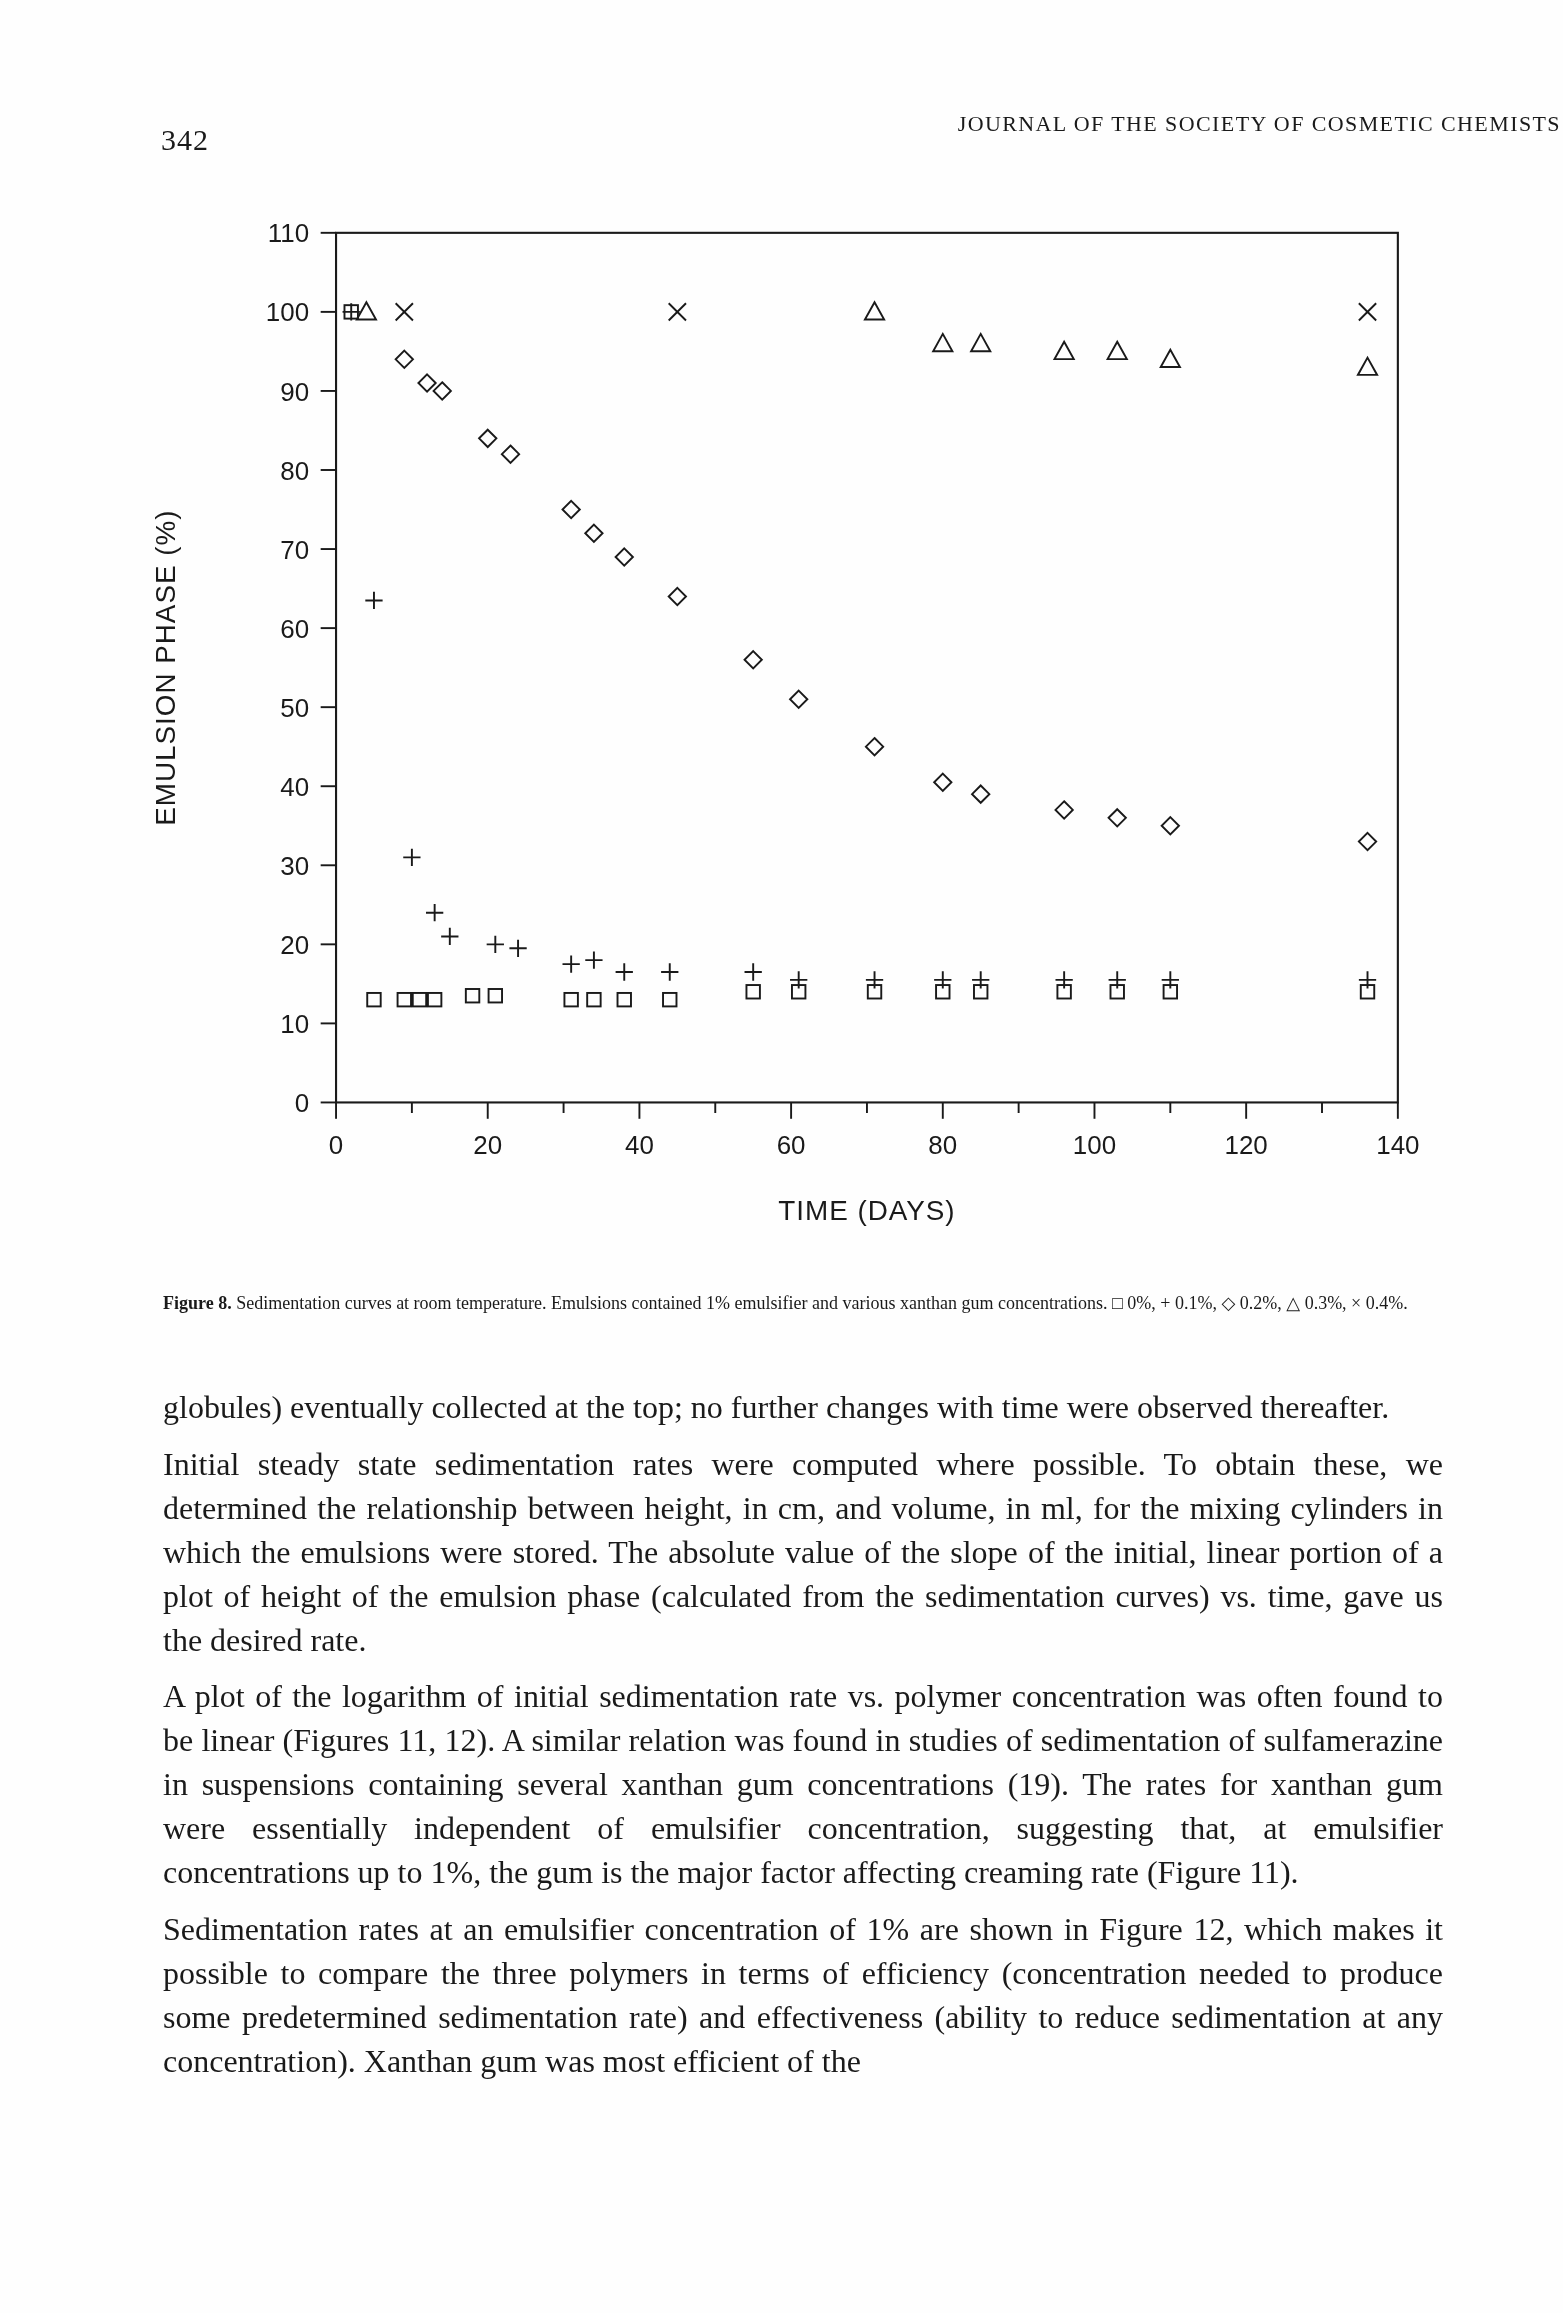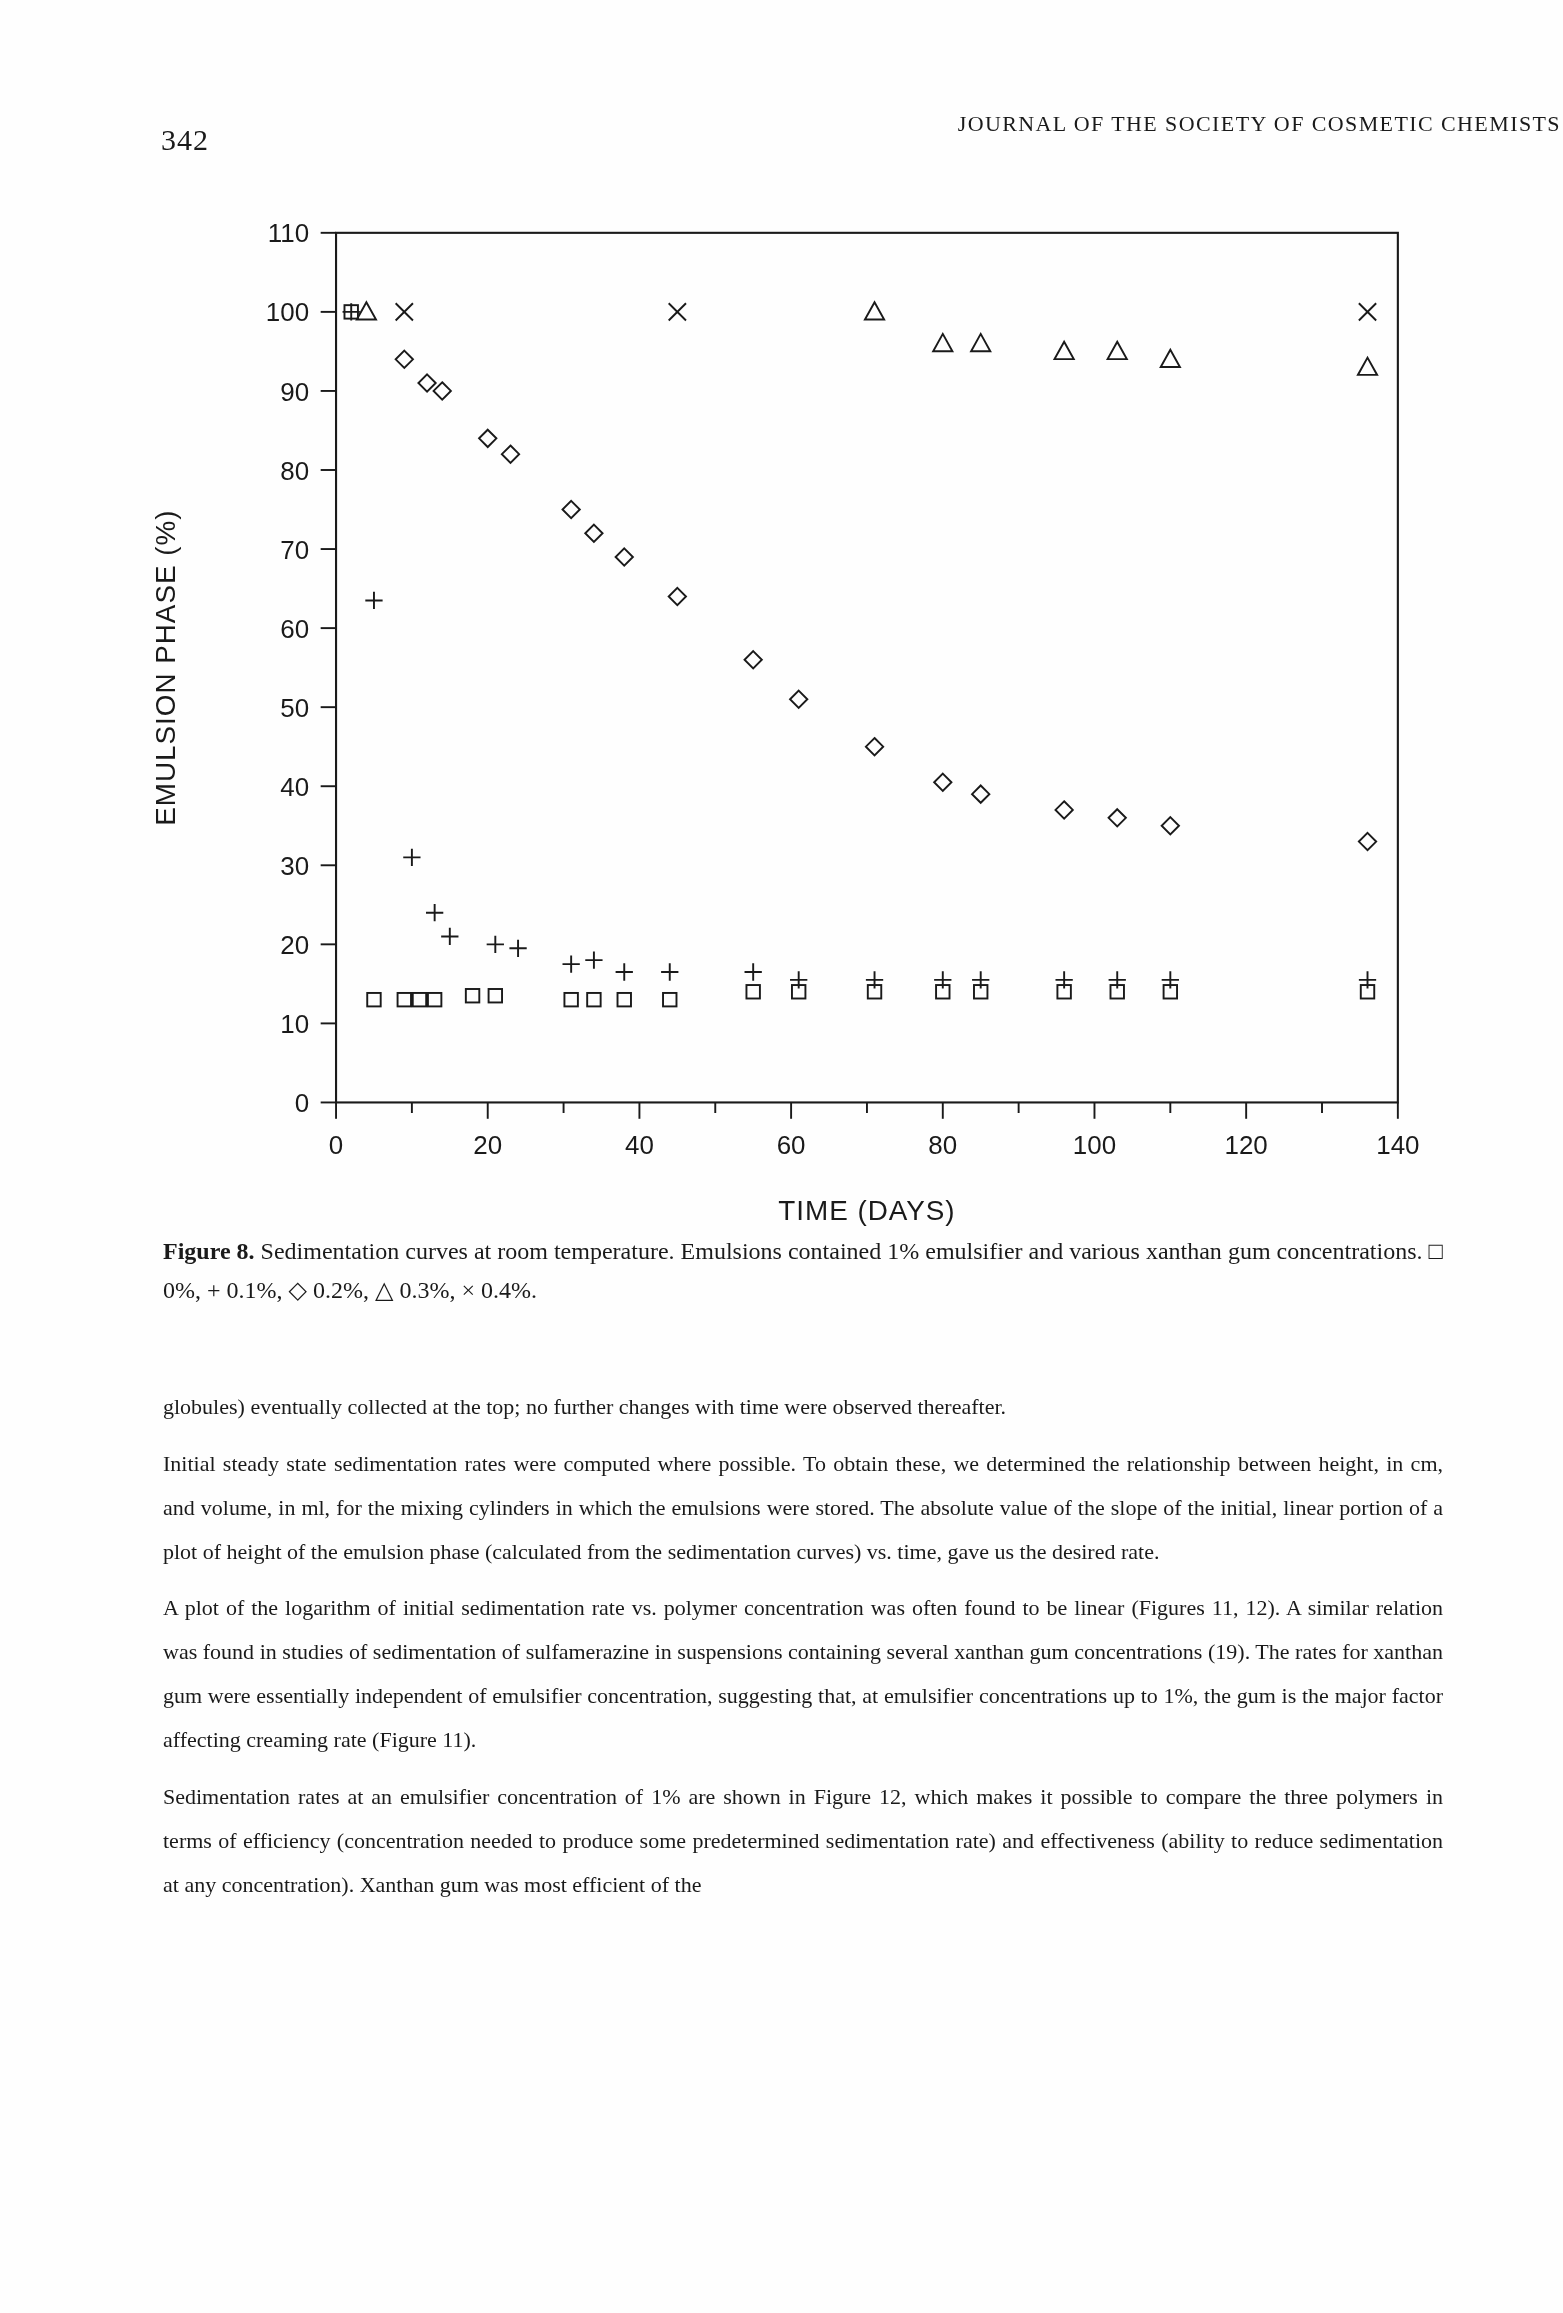--- a/index.html
+++ b/index.html
@@ -25,27 +25,27 @@
   }
   #chart-svg text.tick {
     font-family:"Liberation Sans", sans-serif;
     font-size:27px; fill:#1a1a1a;
   }
   #chart-svg text.axis-label {
     font-family:"Liberation Sans", sans-serif;
     font-size:29px; fill:#1a1a1a; letter-spacing:1px;
   }
   .caption {
-    position:absolute; left:163px; top:1232px; width:1280px;
-    font-size:24px; line-height:39px; text-align:justify;
+    position:absolute; left:163px; top:1284px; width:1280px;
+    font-size:18px; line-height:39px; text-align:justify;
   }
   .caption b { font-weight:700; }
   .bodytext {
     position:absolute; left:163px; top:1385px; width:1280px;
-    font-size:22px; line-height:44px; text-align:justify;
+    font-size:32px; line-height:44px; text-align:justify;
   }
   .bodytext p { margin-bottom:12.5px; }
 </style>
 </head>
 <body>
 
 <div class="header-pagenum">342</div>
 <div class="header-title">JOURNAL OF THE SOCIETY OF COSMETIC CHEMISTS</div>
 
 <div id="chart-wrap">

